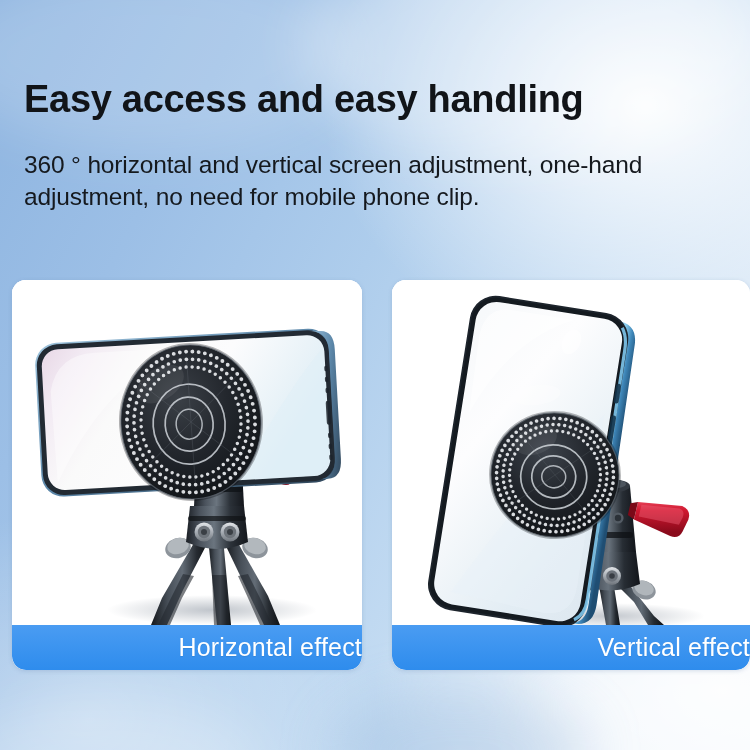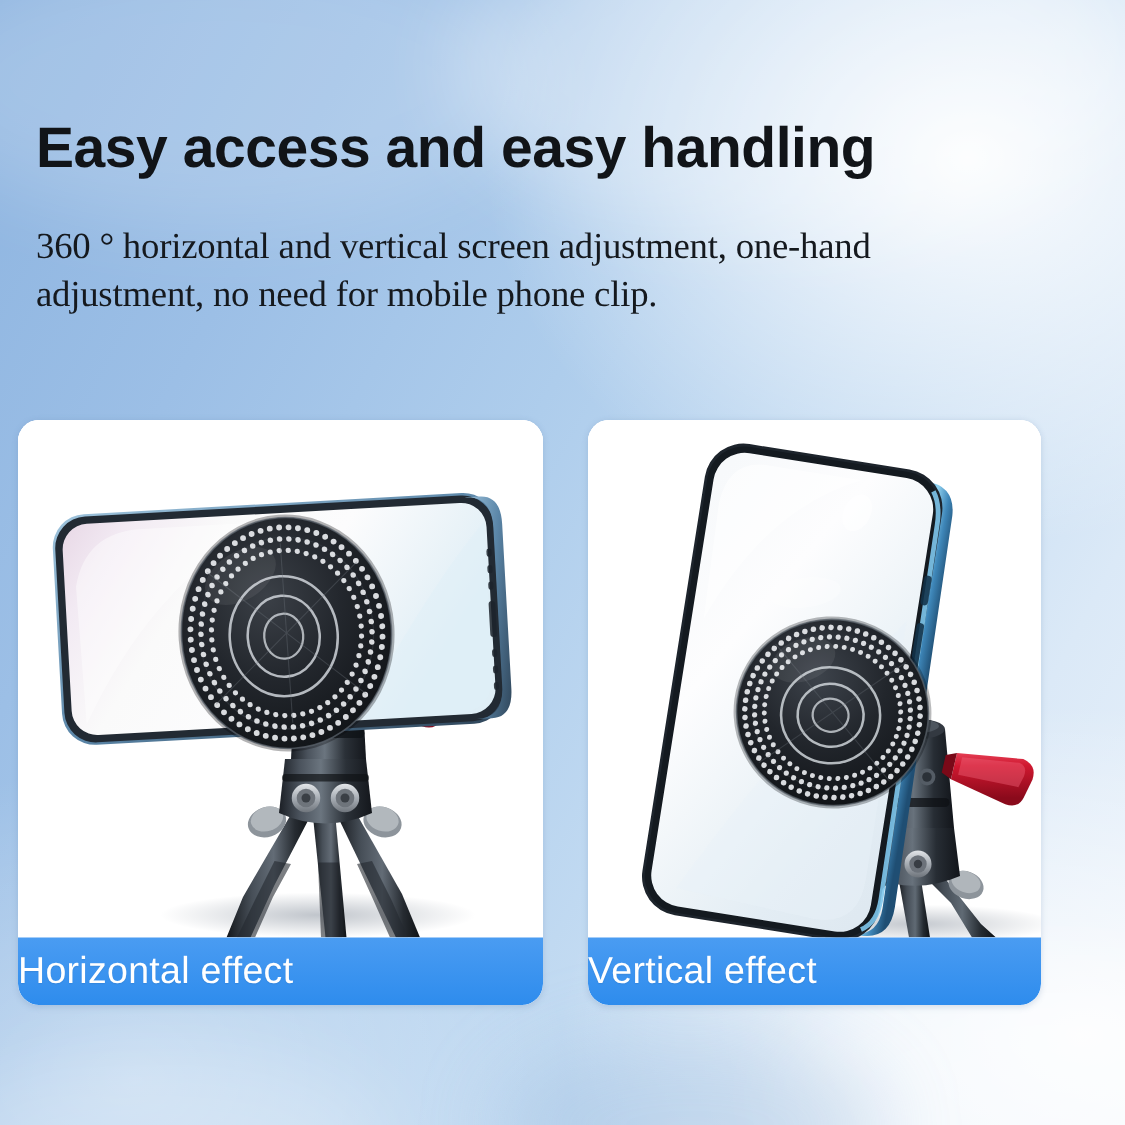--- a/index.html
+++ b/index.html
@@ -36,39 +36,39 @@
     font-size:38px; font-weight:700; color:#111418;
     letter-spacing:-0.3px; white-space:nowrap;
     font-stretch:condensed;
   }
   #subtitle {
     position:absolute; left:24px; top:149px;
     width:700px;
     font-size:24.5px; font-weight:400; color:#15191e;
     line-height:32px; letter-spacing:-0.15px;
   }
-  #subtitle .ln { display:block; white-space:nowrap;font-family:Liberation Serif, serif; }
+  #subtitle .ln { display:block; white-space:nowrap; }
 
   
   .panel {
     position:absolute; top:280px; height:390px;
     background:#ffffff;
     border-radius:14px;
     overflow:hidden;
     box-shadow:0 1px 4px rgba(80,115,160,0.22);
   }
   #panel-left  { left:12px;  width:350px; }
-  #panel-right { left:392px; width:302px; }
+  #panel-right { left:392px; width:358px; }
 
   .photo { position:absolute; left:0; top:0; right:0; bottom:45px; overflow:hidden; background:#fff; }
 
   .caption-bar {
     position:absolute; left:0; right:0; bottom:0; height:45px;
     background:linear-gradient(180deg,#4a9cf2 0%, #2e8ced 100%);
-    display:flex; align-items:center; justify-content:flex-start;
+    display:flex; align-items:center; justify-content:flex-end;
     border-bottom-left-radius:14px; border-bottom-right-radius:14px;
   }
   .caption-bar span {
     color:#ffffff; font-size:25px; font-weight:400; letter-spacing:0.2px;
     text-shadow:0 1px 1px rgba(0,0,0,0.08);
   }
 </style>
 </head>
 <body>
 

